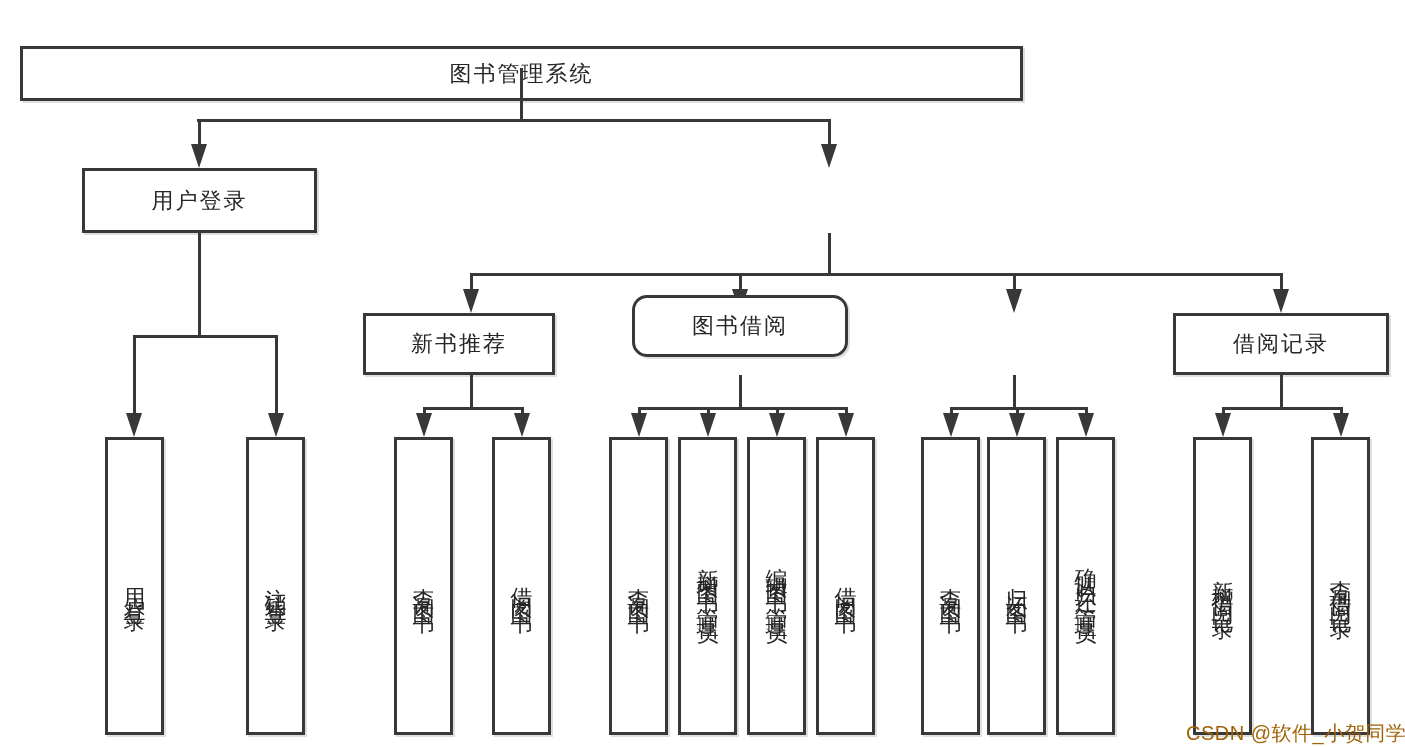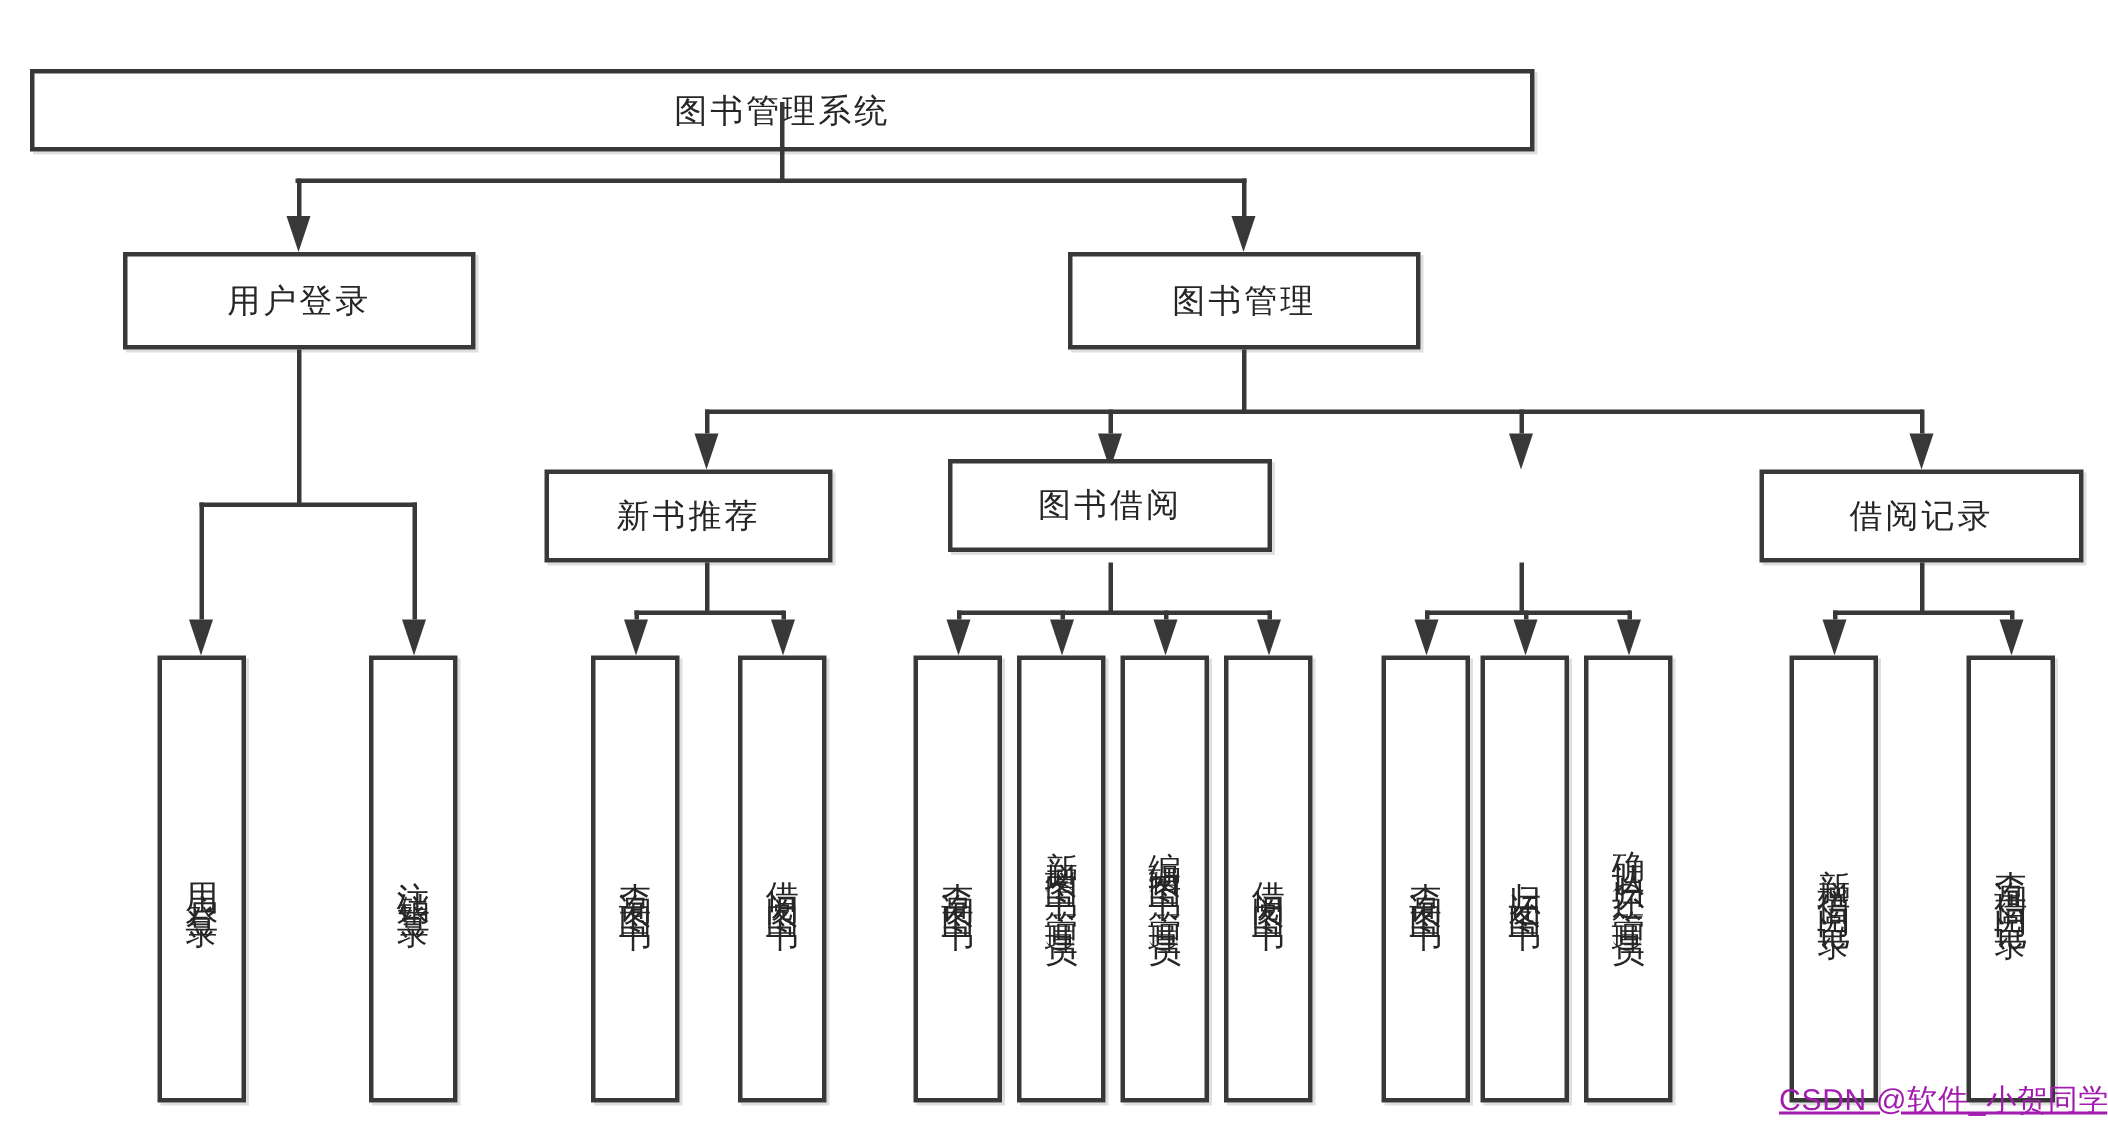--- a/index.html
+++ b/index.html
@@ -19,44 +19,41 @@
   }
   .vline { position:absolute; width:3px; background:#383838; }
   .hline { position:absolute; height:3px; background:#383838; }
   .arrow {
     position:absolute; width:0; height:0;
     border-left:8px solid transparent; border-right:8px solid transparent;
     border-top:24px solid #383838;
   }
   .watermark {
     position:absolute; left:1186px; top:720px; font-size:20px;
-    color:#a21caf; white-space:nowrap; letter-spacing:0.5px;text-decoration:underline;
+    color:#a16207; white-space:nowrap; letter-spacing:0.5px;
   }
 </style>
 </head>
 <body>
 
 <div class="canvas">
 
   <div class="box" style="left:20px; top:13px; width:1003px; height:55px;margin-top:33px;">
     <span class="lbl">图书管理系统</span>
   </div>
 
   <div class="vline" style="left:520px; top:68px; height:54px;"></div>
   <div class="hline" style="left:197px; top:119px; width:634px;"></div>
   <div class="vline" style="left:198px; top:119px; height:25px;"></div>
   <div class="vline" style="left:828px; top:119px; height:25px;"></div>
   <div class="arrow" style="left:191px; top:144px;"></div>
   <div class="arrow" style="left:821px; top:144px;"></div>
 
   <div class="box" style="left:82px; top:168px; width:235px; height:65px;">
     <span class="lbl">用户登录</span>
-  </div>
-  <div class="box" style="left:712px; top:168px; width:235px; height:65px;">
-    <span class="lbl">图书管理</span>
   </div>
 
   <div class="vline" style="left:198px; top:233px; height:105px;"></div>
   <div class="hline" style="left:133px; top:335px; width:145px;"></div>
   <div class="vline" style="left:133px; top:335px; height:78px;"></div>
   <div class="vline" style="left:275px; top:335px; height:78px;"></div>
   <div class="arrow" style="left:126px; top:413px;"></div>
   <div class="arrow" style="left:268px; top:413px;"></div>
 
   <div class="vline" style="left:828px; top:233px; height:43px;"></div>
@@ -66,21 +63,21 @@
   <div class="vline" style="left:1013px; top:273px; height:16px;"></div>
   <div class="vline" style="left:1280px; top:273px; height:16px;"></div>
   <div class="arrow" style="left:463px; top:289px;"></div>
   <div class="arrow" style="left:732px; top:289px;"></div>
   <div class="arrow" style="left:1006px; top:289px;"></div>
   <div class="arrow" style="left:1273px; top:289px;"></div>
 
   <div class="box" style="left:363px; top:313px; width:192px; height:62px;">
     <span class="lbl">新书推荐</span>
   </div>
-  <div class="box" style="left:632px; top:306px; width:216px; height:62px;">
+  <div class="box" style="left:632px; top:295px; width:216px; height:62px;border-radius:15px;">
     <span class="lbl">图书借阅</span>
   </div>
   <div class="box" style="left:1173px; top:313px; width:216px; height:62px;">
     <span class="lbl">借阅记录</span>
   </div>
 
   <div class="vline" style="left:470px; top:375px; height:35px;"></div>
   <div class="hline" style="left:423px; top:407px; width:100px;"></div>
   <div class="vline" style="left:423px; top:407px; height:6px;"></div>
   <div class="vline" style="left:521px; top:407px; height:6px;"></div>

